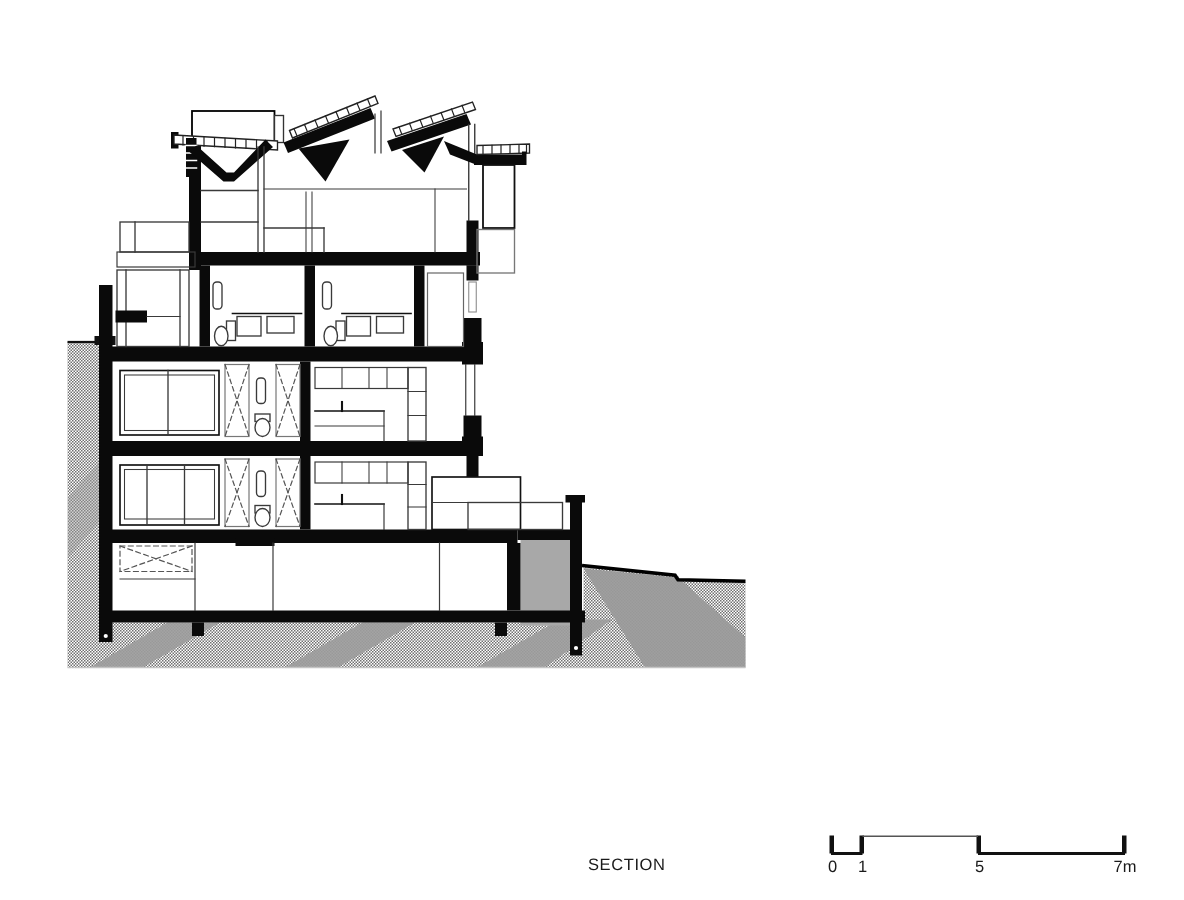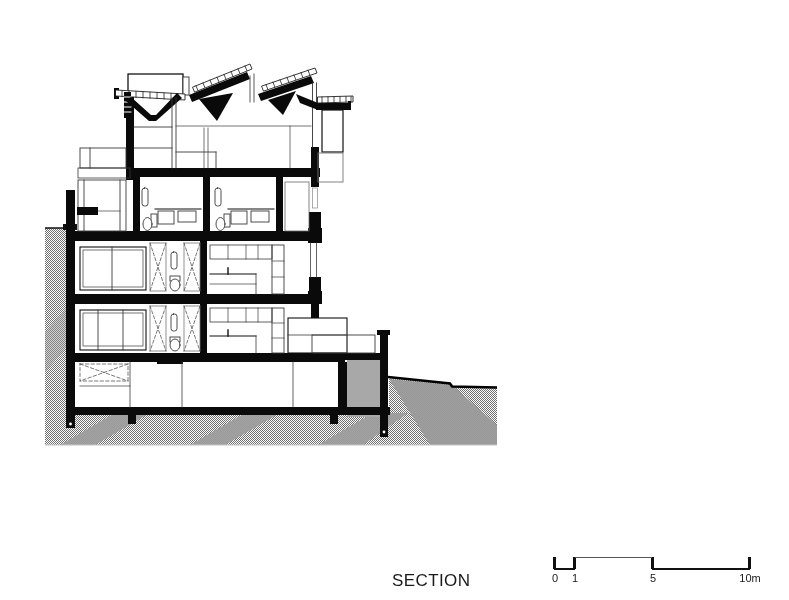--- a/index.html
+++ b/index.html
@@ -1,19 +1,19 @@
 <!DOCTYPE html>
 <html><head>
 <meta charset="utf-8">
 <style>
   html,body{margin:0;padding:0;background:#fff;}
   #page{position:relative;width:789px;height:600px;background:#ffffff;overflow:hidden;
         font-family:"Liberation Sans", sans-serif;}
   #drawing{position:absolute;left:0;top:0;}
-  .caption{position:absolute;color:#1a1a1a;font-size:17px;letter-spacing:.4px;}
+  .caption{position:absolute;color:#1a1a1a;font-size:11px;letter-spacing:.4px;}
   #section-label{left:392px;top:571px;}
   .sb-tick{position:absolute;width:3px;height:12px;background:#111;top:557px;}
   .sb-seg{position:absolute;background:#111;height:2.4px;top:568px;}
   .sb-seg-thin{position:absolute;background:#555;height:1.2px;top:557px;}
   .sb-num{position:absolute;top:572px;font-size:11px;color:#1a1a1a;transform:translateX(-50%);}
 </style>
 </head>
 <body>
 
 <div id="page">
@@ -263,16 +263,16 @@
   <div class="sb-tick" style="left:553px"></div>
   <div class="sb-tick" style="left:573px"></div>
   <div class="sb-tick" style="left:651px"></div>
   <div class="sb-tick" style="left:748px"></div>
   <div class="sb-seg" style="left:554px;width:21px"></div>
   <div class="sb-seg-thin" style="left:575px;width:77px"></div>
   <div class="sb-seg" style="left:652px;width:98px"></div>
   <span class="sb-num" style="left:555px">0</span>
   <span class="sb-num" style="left:575px">1</span>
   <span class="sb-num" style="left:653px">5</span>
-  <span class="sb-num" style="left:750px">10m</span>
+  <span class="sb-num" style="left:750px">7m</span>
 </div>
 
 </div>
 
 </body></html>

